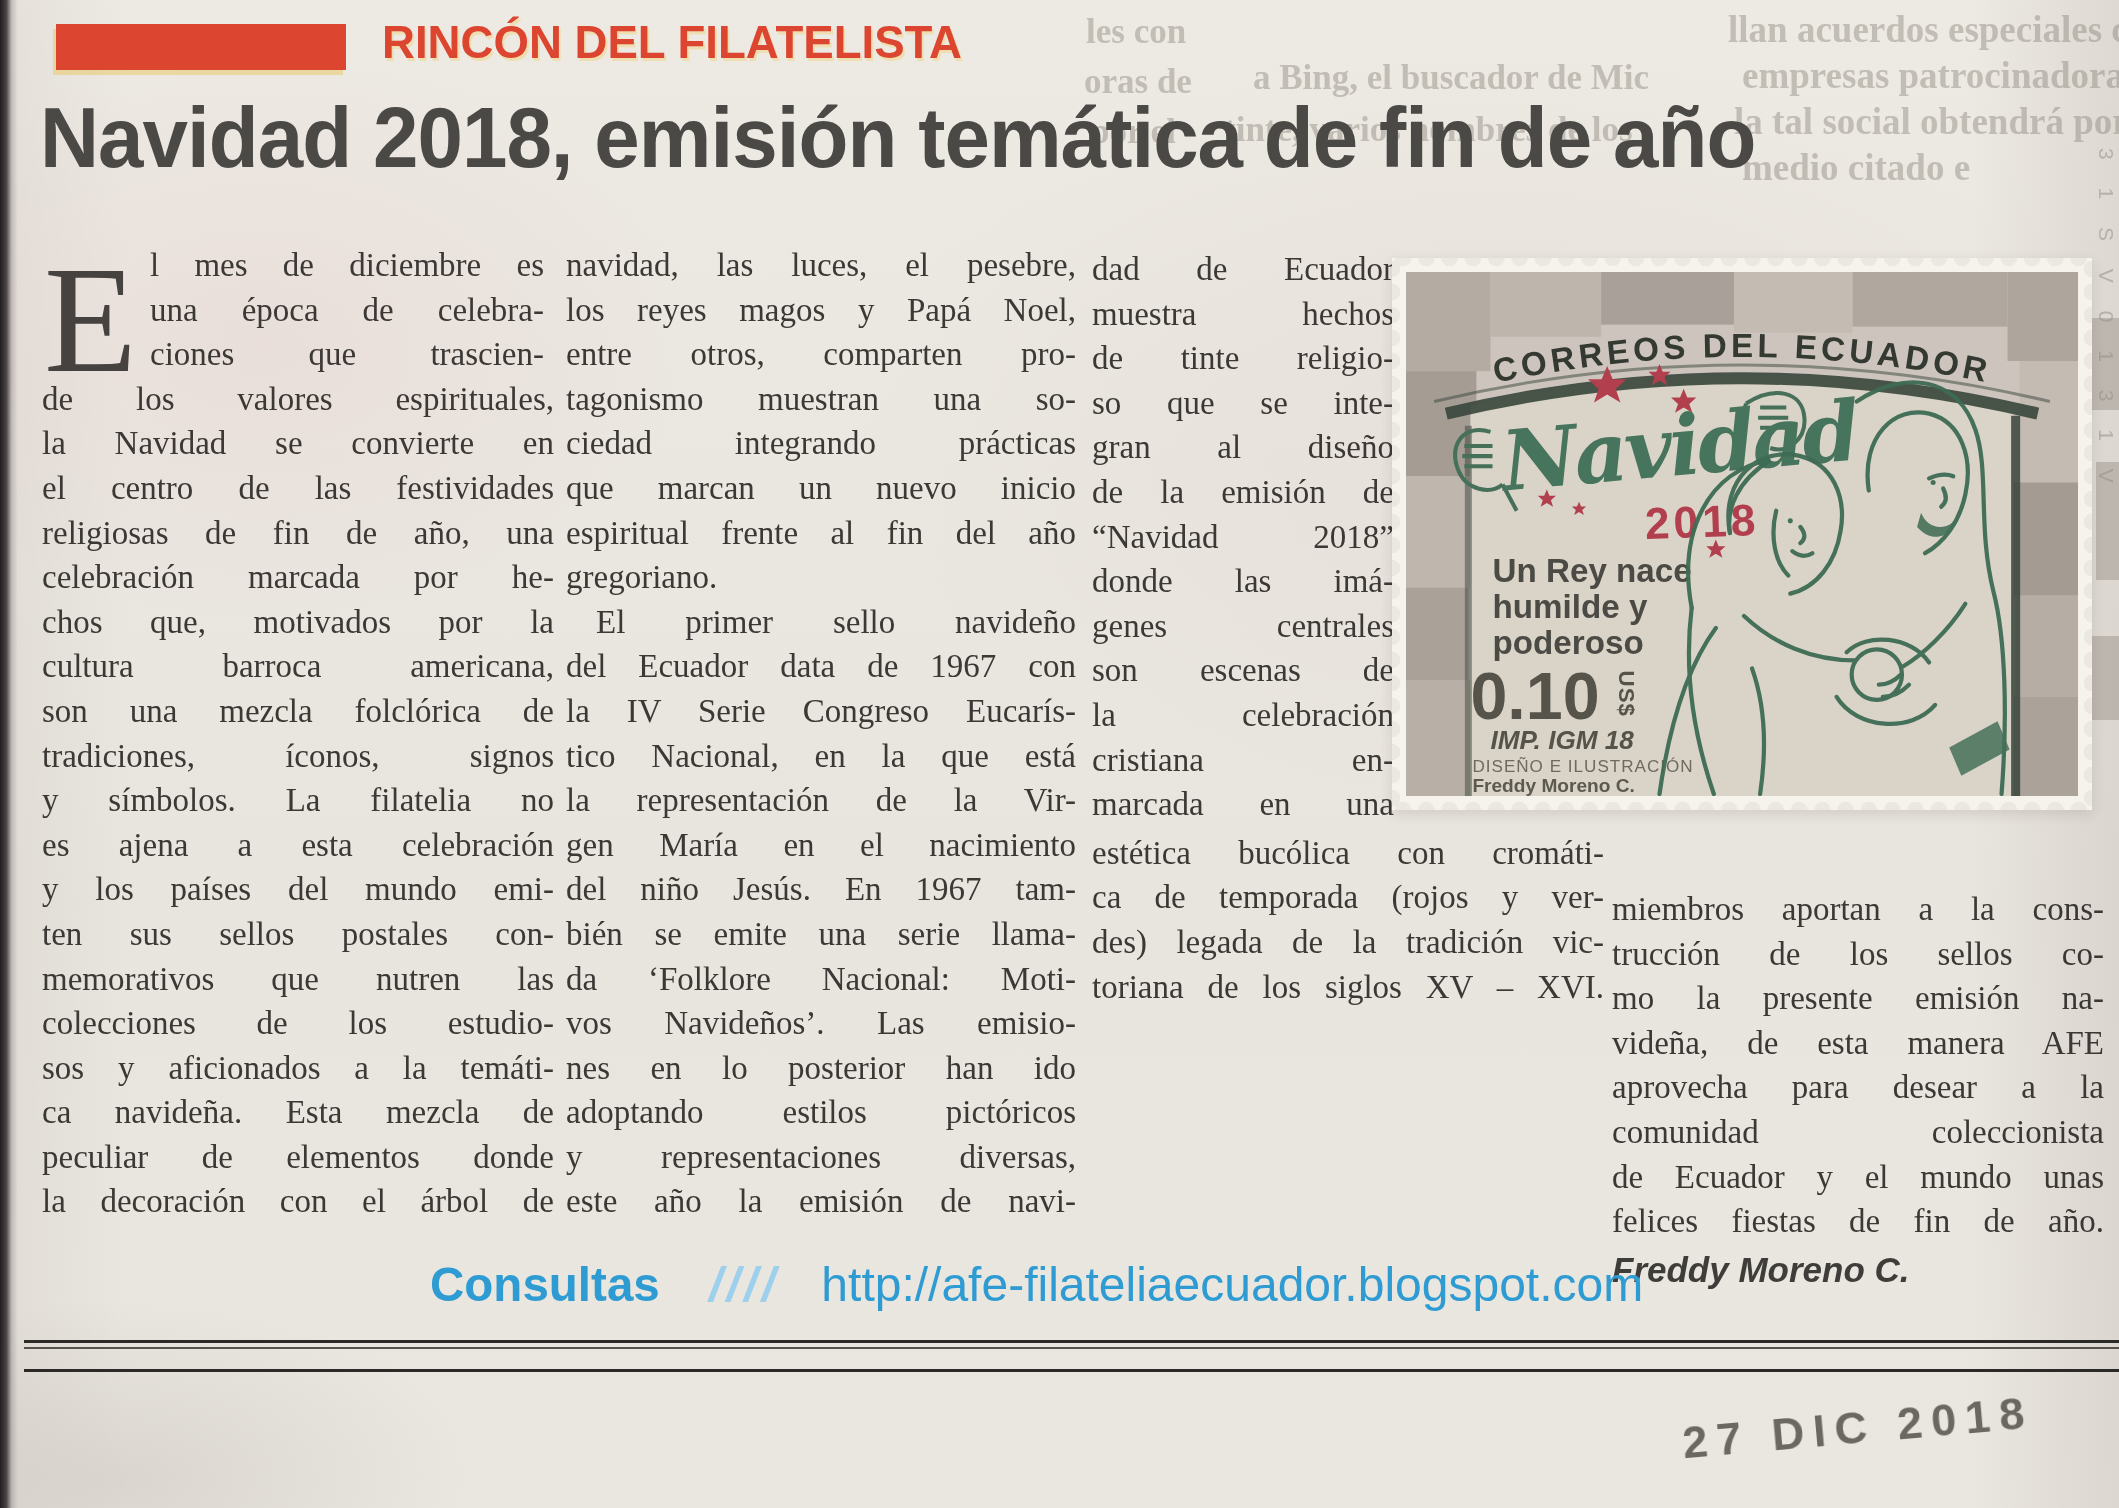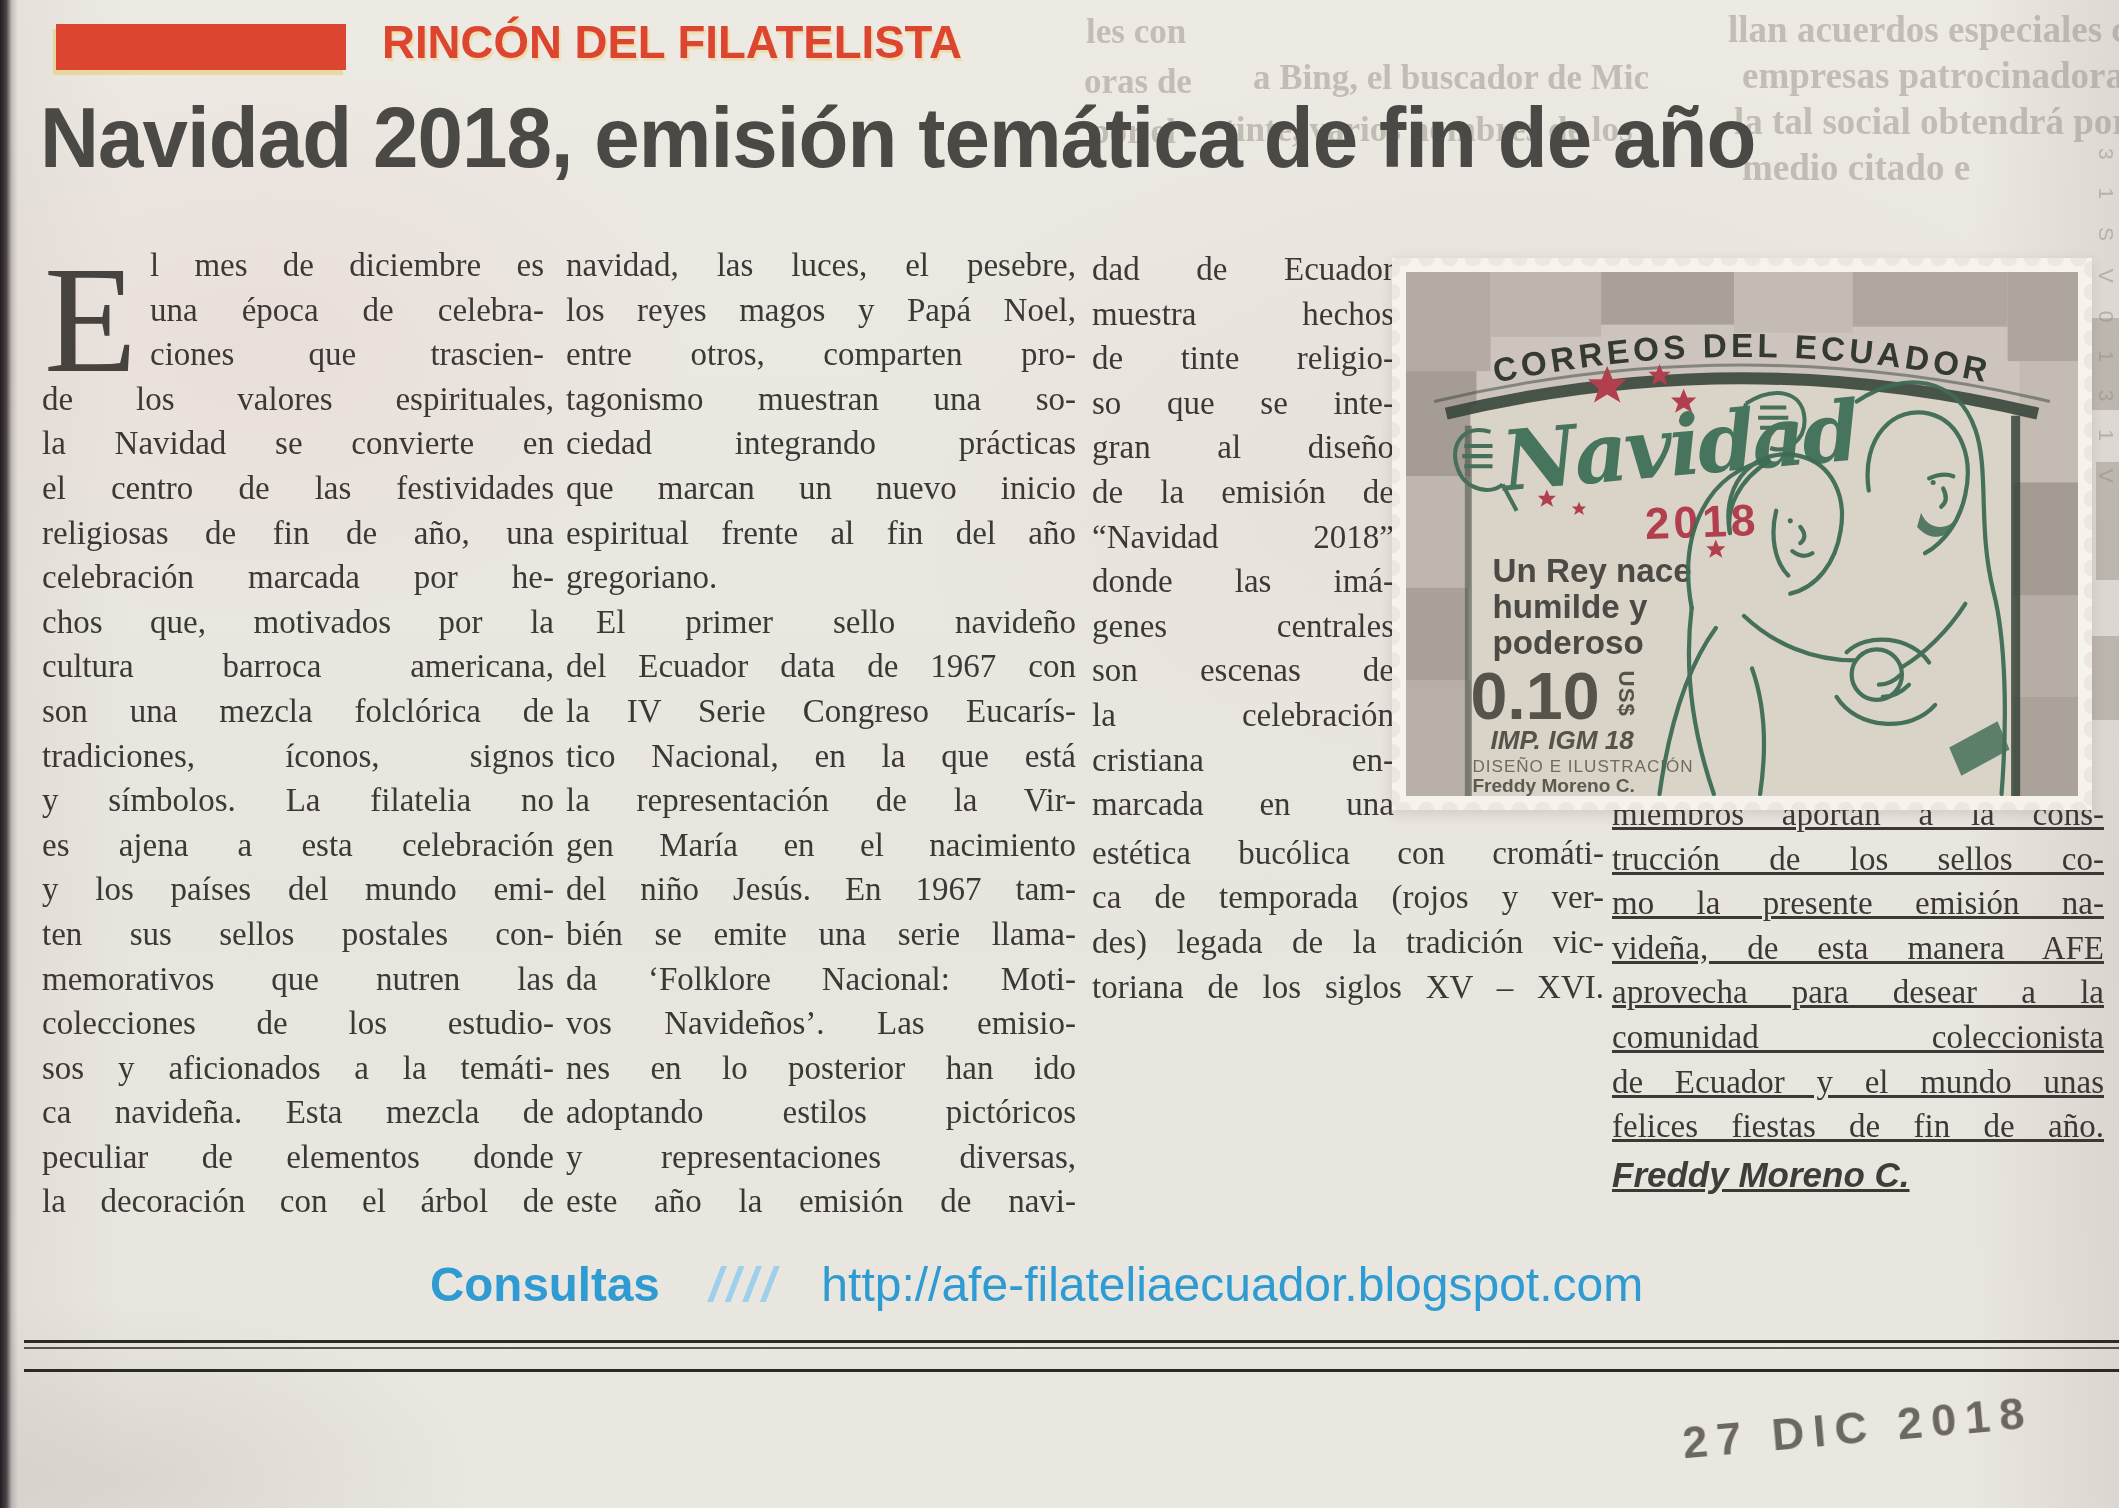--- a/index.html
+++ b/index.html
@@ -48,21 +48,21 @@
   .col{position:absolute;font:33px/44.6px "Liberation Serif","DejaVu Serif",serif;color:#3b3835;}
   .ln{white-space:pre-line;text-align:justify;text-align-last:justify;}
   .ln.flush{text-align-last:left;}
   .ln.ind{text-indent:30px;}
   .col1{left:42px;top:243px;width:512px;}
   .col1 .b0{margin-left:108px;width:394px;}
   .col2{left:566px;top:243px;width:510px;}
   .col3{left:1092px;top:247px;width:512px;}
   .col3 .b0{width:302px;}
   .col3 .b1{margin-top:4px;}
-  .col4{left:1612px;top:792px;width:492px;text-decoration:underline;}
+  .col4{left:1612px;top:887px;width:492px;}
   .dropcap{position:absolute;left:44px;top:250px;font-family:"Liberation Serif","DejaVu Serif",serif;
       font-size:152px;line-height:140px;color:#45423f;}
   .byline{font-family:"Liberation Sans","DejaVu Sans",sans-serif;font-weight:bold;font-style:italic;
       font-size:35px;color:#3f3d3a;margin-top:4px;text-align:left;}
 
   
   .stamp{position:absolute;left:1392px;top:258px;width:700px;height:552px;background:#f6f3ed;
       box-shadow:0 4px 12px rgba(70,60,52,.14);}
   .stamp-art{position:absolute;left:14px;top:14px;width:672px;height:524px;}
   .perf{position:absolute;}

